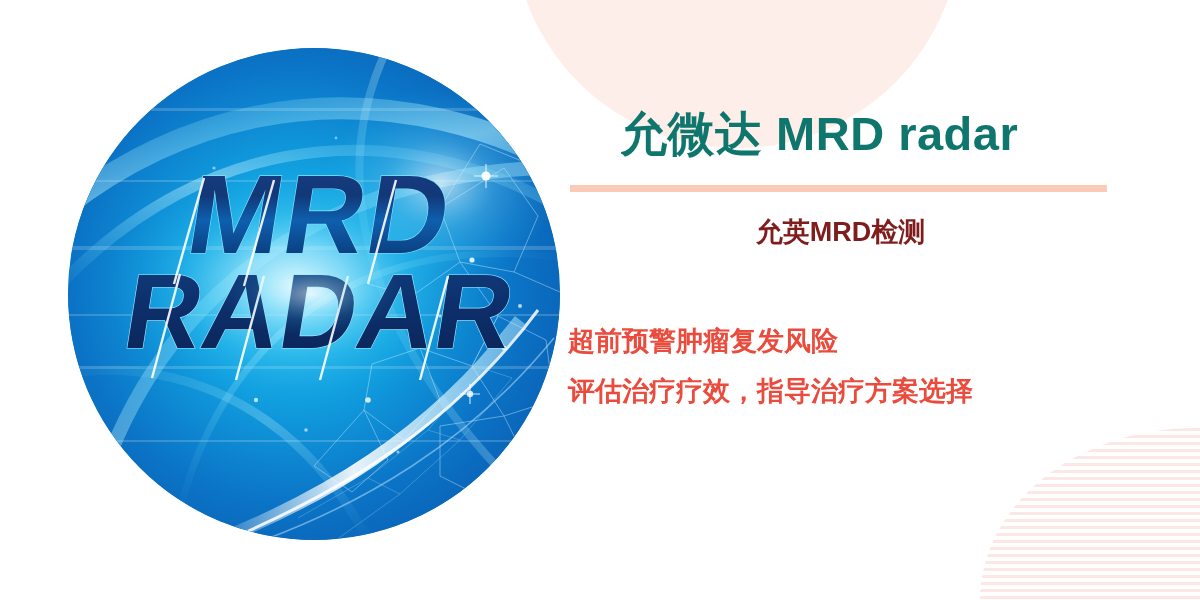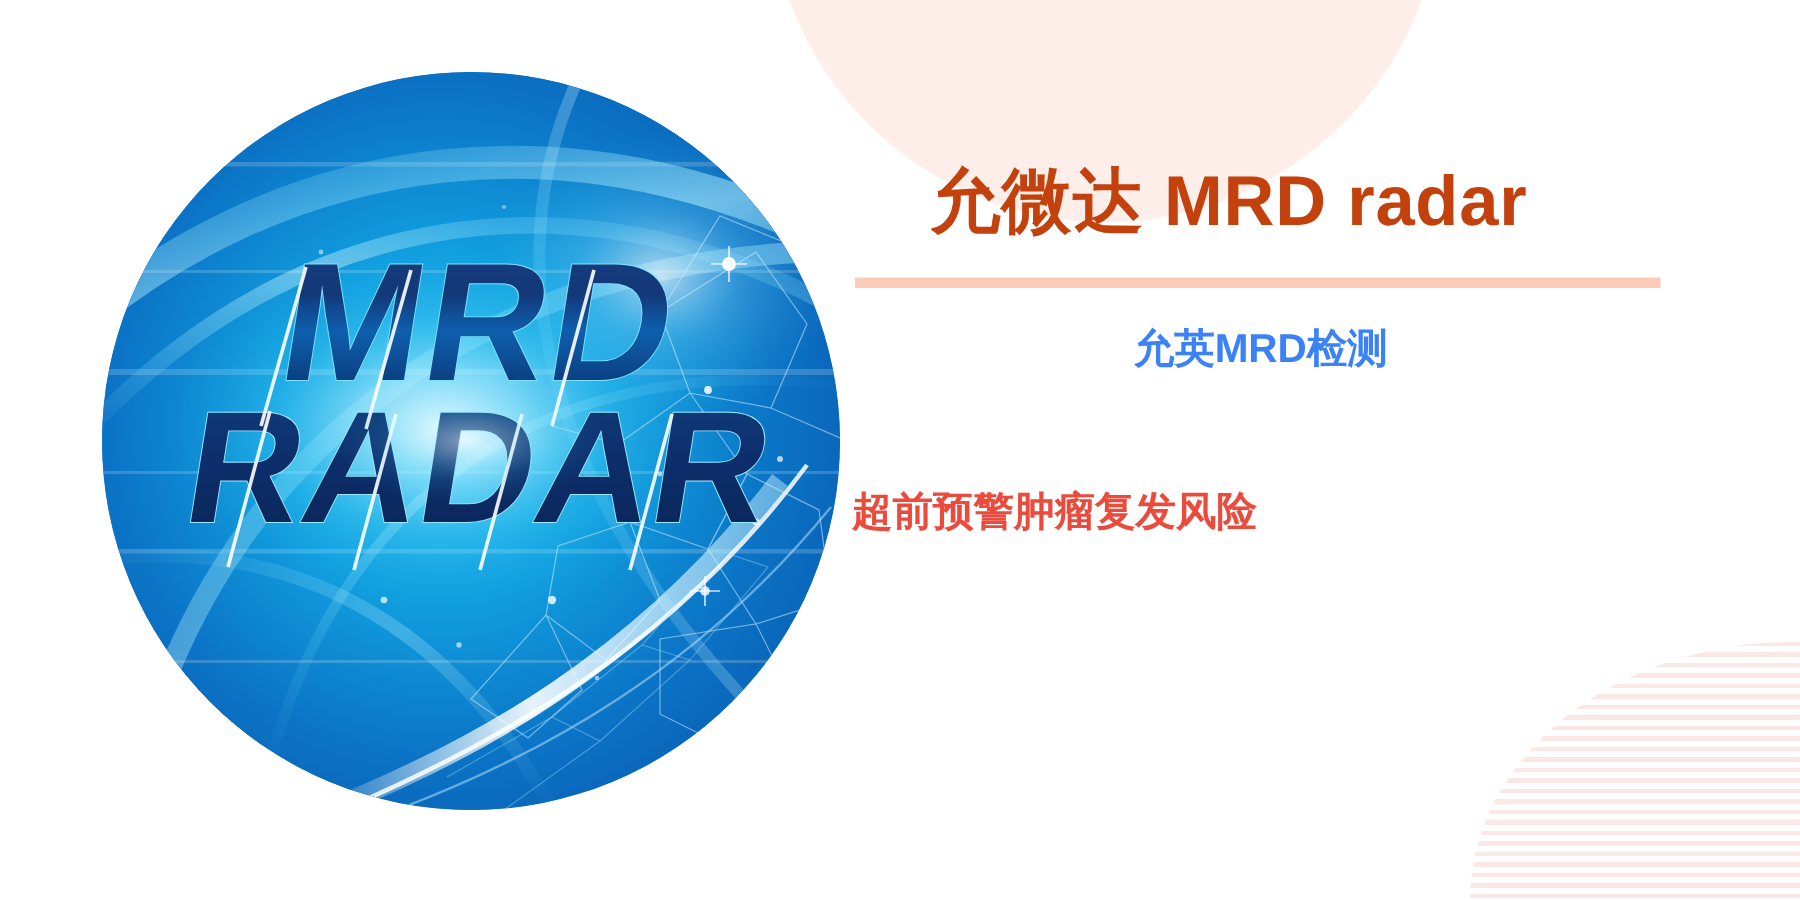--- a/index.html
+++ b/index.html
@@ -83,21 +83,21 @@
   }
 
   .title {
     position: absolute;
     left: 52px;
     top: 108px;
     margin: 0;
     font-size: 47px;
     font-weight: bold;
     letter-spacing: 0.5px;
-    color: #c2410c;
+    color: #0f766e;
     white-space: nowrap;
     line-height: 1.1;
   }
 
   .divider {
     position: absolute;
     left: 2px;
     top: 185px;
     width: 537px;
     height: 7px;
@@ -106,21 +106,21 @@
 
   .subtitle {
     position: absolute;
     left: 0;
     top: 215px;
     width: 545px;
     margin: 0;
     text-align: center;
     font-size: 27px;
     font-weight: bold;
-    color: #3b82f6;
+    color: #7f1d1d;
     line-height: 1.3;
   }
 
   .tagline-block {
     position: absolute;
     left: 0;
     top: 325px;
     width: 578px;
   }
   .tagline {
@@ -288,16 +288,17 @@
   <div class="text-col">
 
     <h1 class="title">允微达 MRD radar</h1>
 
     <div class="divider"></div>
 
     <h2 class="subtitle">允英MRD检测</h2>
 
     <div class="tagline-block">
       <p class="tagline">超前预警肿瘤复发风险</p>
+      <p class="tagline">评估治疗疗效，指导治疗方案选择</p>
     </div>
 
   </div>
 </div>
 
 </body></html>

